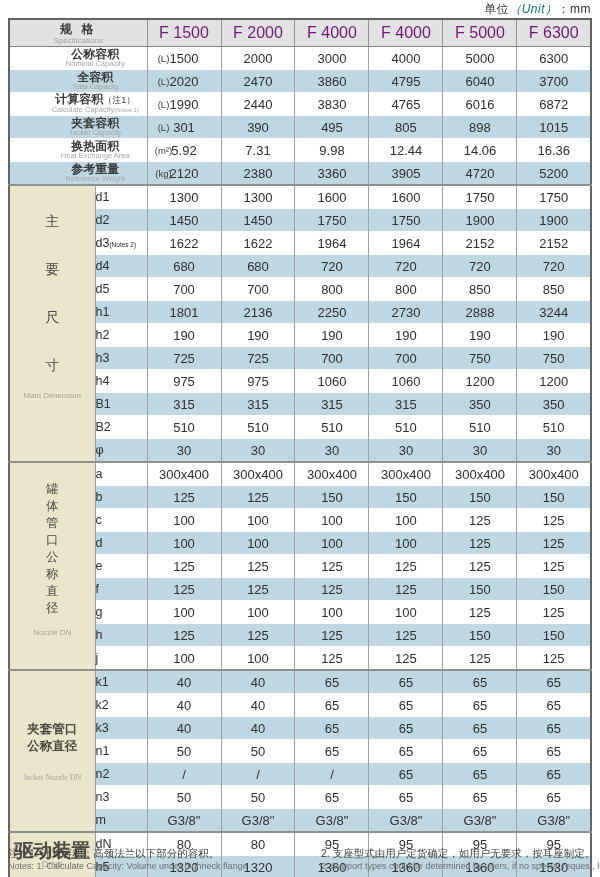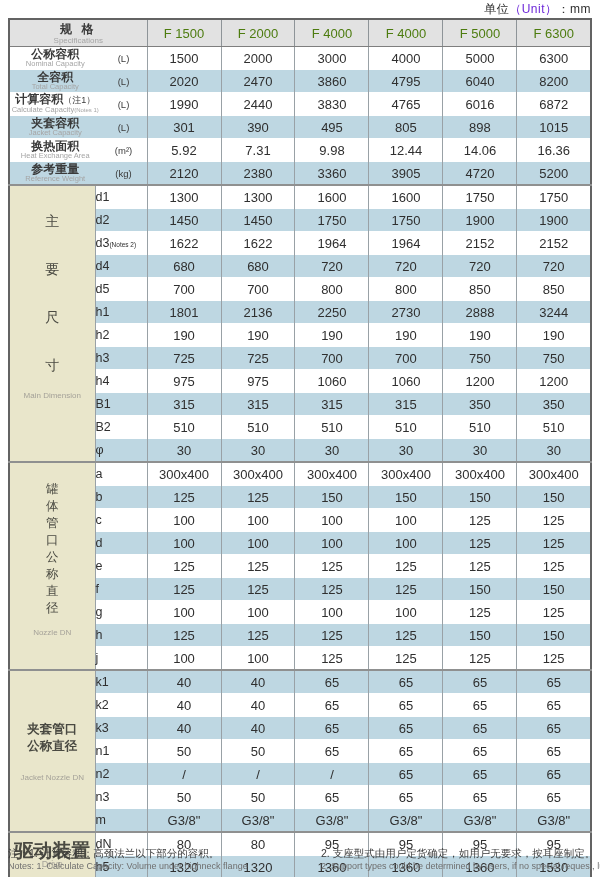--- a/index.html
+++ b/index.html
@@ -1,38 +1,38 @@
 <!DOCTYPE html>
 <html><head>
 <meta charset="utf-8">
 <style>
   html,body{margin:0;padding:0;background:#ffffff;}
   body{width:600px;height:877px;font-family:"Liberation Sans","DejaVu Sans",sans-serif;color:#3a3a3a;-webkit-font-smoothing:antialiased;}
   .page{position:relative;width:600px;height:877px;overflow:hidden;background:#fff;}
 
   .unit-note{position:absolute;top:1px;right:9px;font-size:12px;color:#2f2f2f;letter-spacing:.5px;}
-  .unit-note .dim{color:#6d28d9;}
+  .unit-note .dim{color:#0f766e;font-style:italic;}
 
   table.spec{position:absolute;top:18px;left:8px;width:584px;border-collapse:collapse;table-layout:fixed;border:2px solid #636363;}
   col.c-group{width:86px;}
   col.c-key{width:52px;}
 
   thead th{height:26px;background:#e2e2e2;border-bottom:1px solid #7e7e7e;border-left:1px solid #8e9498;font-weight:normal;padding:0;}
   th.th-spec{border-left:none;}
   .th-spec .zh{font-size:12px;font-weight:bold;letter-spacing:3px;line-height:14px;}
   .th-spec .en{font-size:8px;color:#a5a5a5;line-height:9px;}
-  .th-model{font-size:13px;color:#4d7c0f;}
+  .th-model{font-size:16px;color:#701a75;}
 
   tbody td{height:22px;padding:0;border-left:1px solid #99a1a6;vertical-align:middle;}
   tbody tr{background:#ffffff;border-top:1px solid #ffffff;}
   tbody tr.alt{background:#bed7e2;}
   tbody tr.section-start{border-top:2px solid #8f9090;}
 
   td.label-cell{border-left:none;}
-  .label-flex{display:flex;align-items:center;width:100%;}
+  .label-flex{display:flex;align-items:center;width:100%;padding-left:40px;}
   .label-flex .lbl{flex:1;text-align:center;}
   .lbl .zh{font-size:12px;font-weight:bold;line-height:12px;white-space:nowrap;}
   .lbl .zh .zsub{font-size:9px;font-weight:normal;}
   .lbl .en{font-size:7.5px;color:#a5a5a5;line-height:8.5px;white-space:nowrap;}
   .lbl .en .sub{font-size:6px;}
   .label-flex .unit{width:46px;flex:none;text-align:center;font-size:9.5px;color:#3a3a3a;}
 
   td.group-cell{background:#e9e6cb;border-left:none;vertical-align:top;}
   .gwrap{display:flex;flex-direction:column;align-items:center;height:100%;box-sizing:border-box;}
   .gzh div{text-align:center;color:#4a4a42;}
@@ -41,21 +41,21 @@
   .g-spread .gwrap{padding-top:11px;}
   .g-spread .gzh div{font-size:14px;line-height:48px;}
   .g-spread .gen{margin-top:2px;}
 
   .g-stack .gwrap{padding-top:18px;}
   .g-stack .gzh div{font-size:12.5px;line-height:17px;}
   .g-stack .gen{margin-top:11px;}
 
   .g-lines .gwrap{justify-content:center;}
   .g-lines .gzh div{font-size:12.5px;font-weight:bold;line-height:17px;}
-  .g-lines .gen{margin-top:18px;}
+  .g-lines .gen{margin-top:18px;font-family:Liberation Serif, serif;}
 
   .g-line .gwrap{justify-content:center;}
   .g-line .gzh div{font-size:19px;font-weight:bold;line-height:15px;font-family:Liberation Serif, serif;}
   .g-line .gen{font-size:9px;margin-top:1px;}
 
   td.key-cell{text-align:left;font-size:12.5px;color:#2f2f2f;}
   td.key-cell .sub{font-size:6.5px;}
   td.val{text-align:center;font-size:13px;color:#2f2f2f;}
 
   .notes{position:absolute;left:8px;right:6px;top:847px;display:flex;align-items:flex-start;}
@@ -123,21 +123,21 @@
                 <div class="en">Total Capacity</div>
               </div>
               <div class="unit">(L)</div>
             </div>
           </td>
           <td class="val">2020</td>
           <td class="val">2470</td>
           <td class="val">3860</td>
           <td class="val">4795</td>
           <td class="val">6040</td>
-          <td class="val">8200</td>
+          <td class="val">3700</td>
         </tr>
         <tr>
           <td class="label-cell" colspan="2">
             <div class="label-flex">
               <div class="lbl">
                 <div class="zh">计算容积<span class="zsub">（注1）</span></div>
                 <div class="en">Calculate Capacity<span class="sub">(Notes 1)</span></div>
               </div>
               <div class="unit">(L)</div>
             </div>

